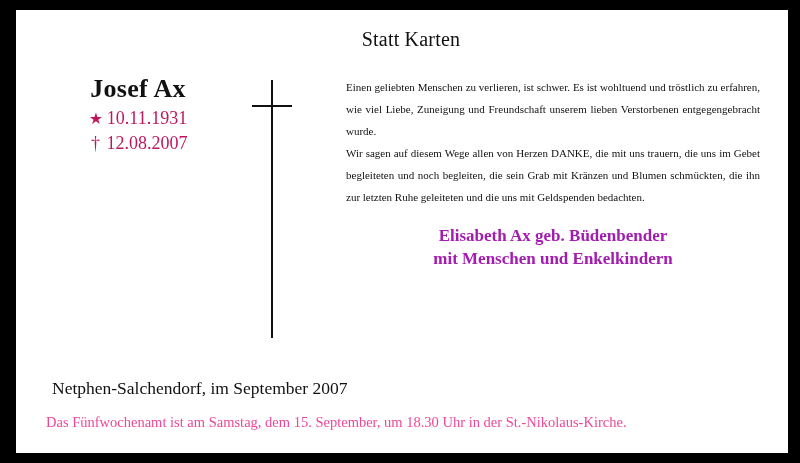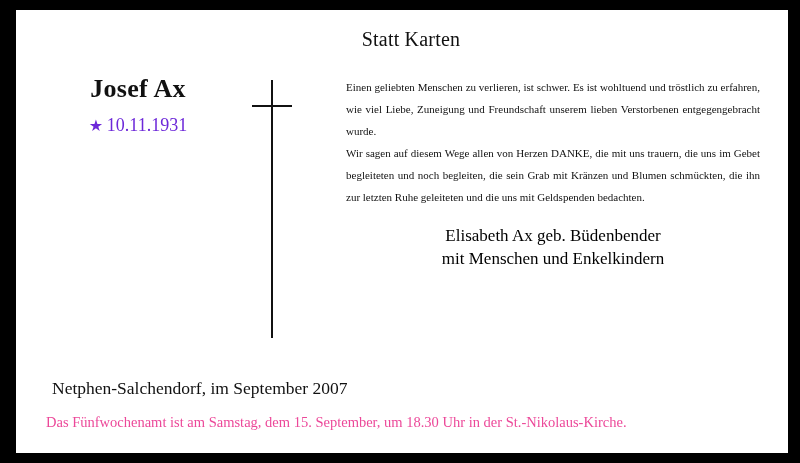--- a/index.html
+++ b/index.html
@@ -55,22 +55,22 @@
     text-align: center;
   }
   .deceased-name {
     font-size: 26px;
     font-weight: bold;
     color: #111;
     letter-spacing: 0.3px;
   }
   .date-line {
     font-size: 18px;
-    color: #6d28d9;
-    margin-top: 11px;
+    color: #be185d;
+    margin-top: 4px;
     white-space: nowrap;
   }
   .date-line .sym {
     display: inline-block;
     width: 14px;
     text-align: center;
     margin-right: 4px;
     font-size: 16px;
   }
   .date-line .sym.cross {
@@ -115,23 +115,23 @@
     color: #111;
     text-align: justify;
     text-justify: inter-word;
   }
   .para + .para {
     margin-top: 0;
   }
   .signature {
     margin-top: 16px;
     font-size: 17px;
-    font-weight: normal;
+    font-weight: bold;
     line-height: 23px;
-    color: #000000;
+    color: #a21caf;
     text-align: center;
   }
 
   
   .place-line {
     position: absolute;
     left: 36px;
     top: 368px;
     font-size: 17.5px;
     color: #111;
@@ -152,20 +152,23 @@
 
     <div class="headline">
       <span class="headline-inner">Statt Karten</span>
     </div>
 
     <div class="left-col">
       <div class="deceased-name">Josef Ax</div>
       <div class="date-line">
         <span class="sym">★</span><span>10.11.1931</span>
       </div>
+      <div class="date-line">
+        <span class="sym cross">†</span><span>12.08.2007</span>
+      </div>
     </div>
 
     <div class="cross-divider">
       <div class="vbar"></div>
       <div class="hbar"></div>
     </div>
 
     <div class="right-col">
       <div class="para">Einen geliebten Menschen zu verlieren, ist schwer. Es ist wohltuend und tröstlich zu erfahren, wie viel Liebe, Zuneigung und Freundschaft unserem lieben Verstorbenen entgegengebracht wurde.</div>
       <div class="para">Wir sagen auf diesem Wege allen von Herzen DANKE, die mit uns trauern, die uns im Gebet begleiteten und noch begleiten, die sein Grab mit Kränzen und Blumen schmückten, die ihn zur letzten Ruhe geleiteten und die uns mit Geldspenden bedachten.</div>

